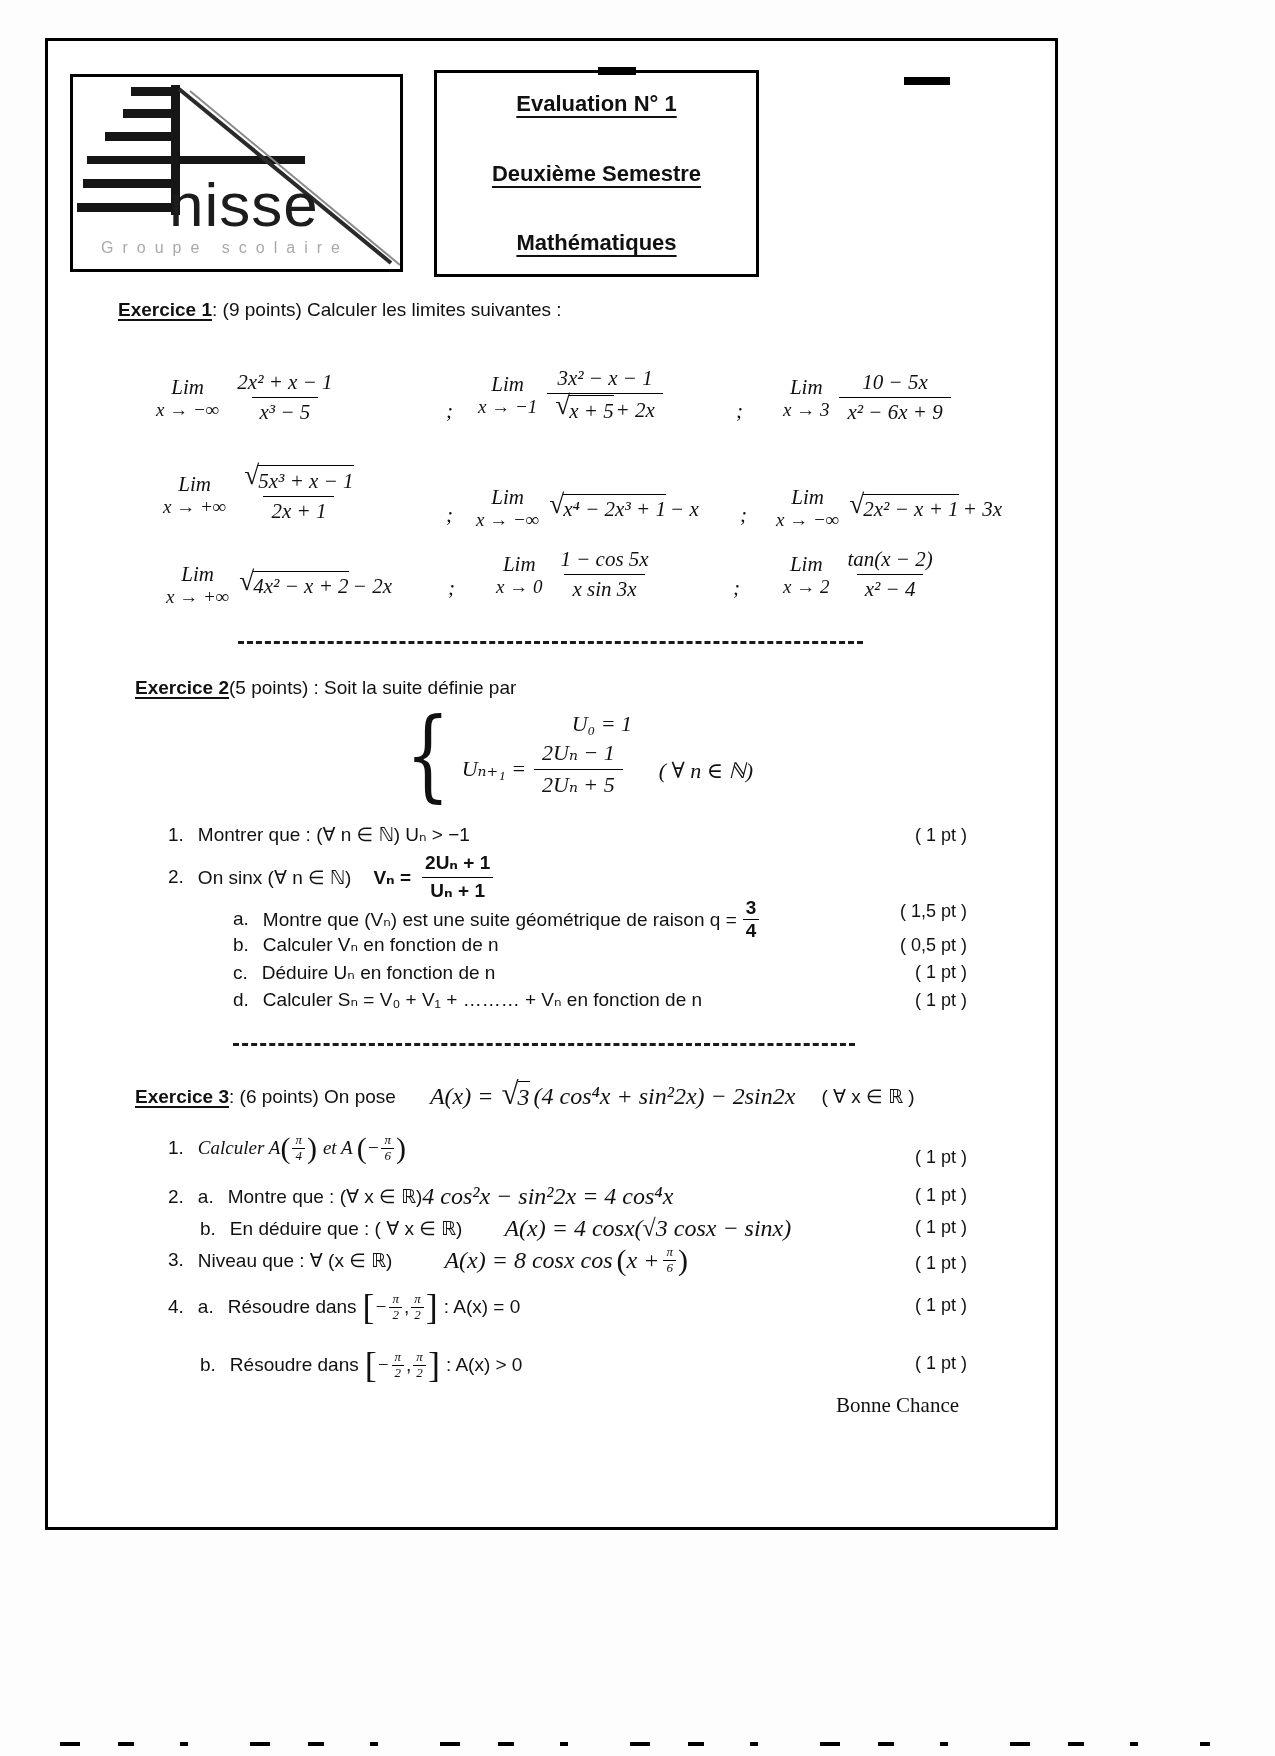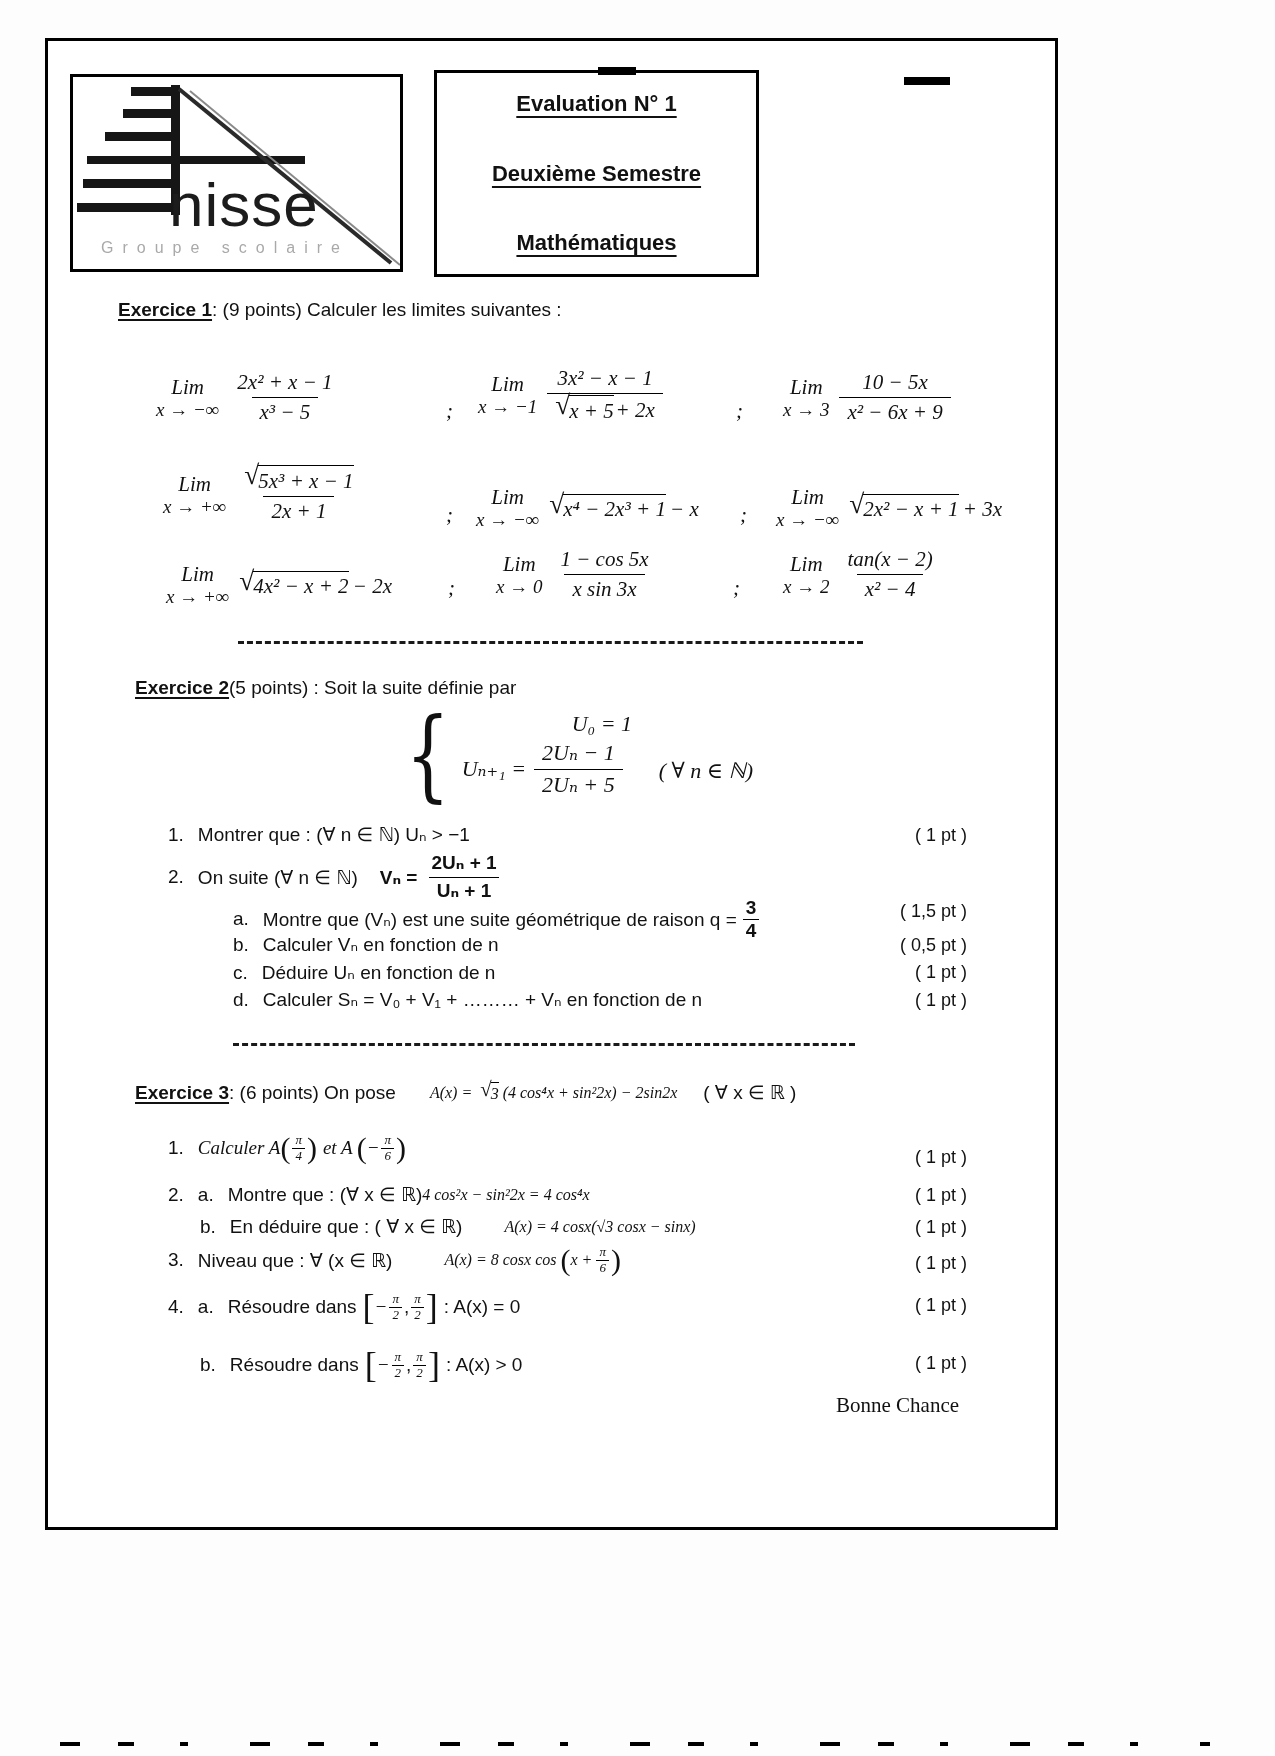--- a/index.html
+++ b/index.html
@@ -43,21 +43,21 @@
   .sfrac .sden{border-top:1.3px solid #000;padding:0 3px;}
   .sfrac .snum{padding:0 3px;}
   .bfrac{font-weight:bold;font-size:19px;}
   .big{font-size:30px;font-weight:300;font-family:"Liberation Serif","DejaVu Serif",serif;font-style:normal;line-height:1;}
   .brk{font-size:36px;font-weight:300;font-family:"Liberation Serif","DejaVu Serif",serif;font-style:normal;line-height:1;}
   .system{position:absolute;display:flex;align-items:center;}
   .brace{font-size:100px;font-weight:100;font-family:"DejaVu Serif","Liberation Serif",serif;line-height:1;transform:scaleX(0.7);margin-right:2px;}
   .sys-lines{display:flex;flex-direction:column;font-size:22px;}
   .sys-l1{margin-left:110px;margin-bottom:2px;}
   .sys-l2{display:flex;align-items:center;}
-  .f20{font-size:16px;}
+  .f20{font-size:24px;}
   .closing{position:absolute;font-family:"Liberation Serif","DejaVu Serif",serif;font-size:21px;}
   .scan-noise{position:absolute;left:60px;top:1742px;width:1150px;height:4px;
     background:repeating-linear-gradient(90deg,#000 0 20px,transparent 20px 58px,#000 58px 74px,transparent 74px 120px,#000 120px 128px,transparent 128px 190px);}
   .artifact{position:absolute;background:#000;}
 </style>
 </head>
 <body>
 
 <div class="page-frame">
 
@@ -221,21 +221,21 @@
   </div>
 
   <div class="item" style="left:120px;top:782px;">
     <span class="no">1.</span>
     <span>Montrer que :   (∀ n ∈ ℕ)    Uₙ &gt; −1</span>
   </div>
   <div class="pts" style="right:88px;top:784px;">( 1 pt )</div>
 
   <div class="item" style="left:120px;top:810px;">
     <span class="no">2.</span>
-    <span>On suite (∀ n ∈ ℕ)</span>
+    <span>On sinx (∀ n ∈ ℕ)</span>
     <span style="margin-left:22px;font-weight:bold;">Vₙ =</span>
     <span class="frac bfrac" style="margin-left:6px;">
       <span class="num">2Uₙ + 1</span>
       <span class="den">Uₙ + 1</span>
     </span>
   </div>
 
   <div class="item" style="left:185px;top:856px;">
     <span class="no">a.</span>
     <span>Montre que  (Vₙ)  est une suite géométrique de raison  q =</span>

